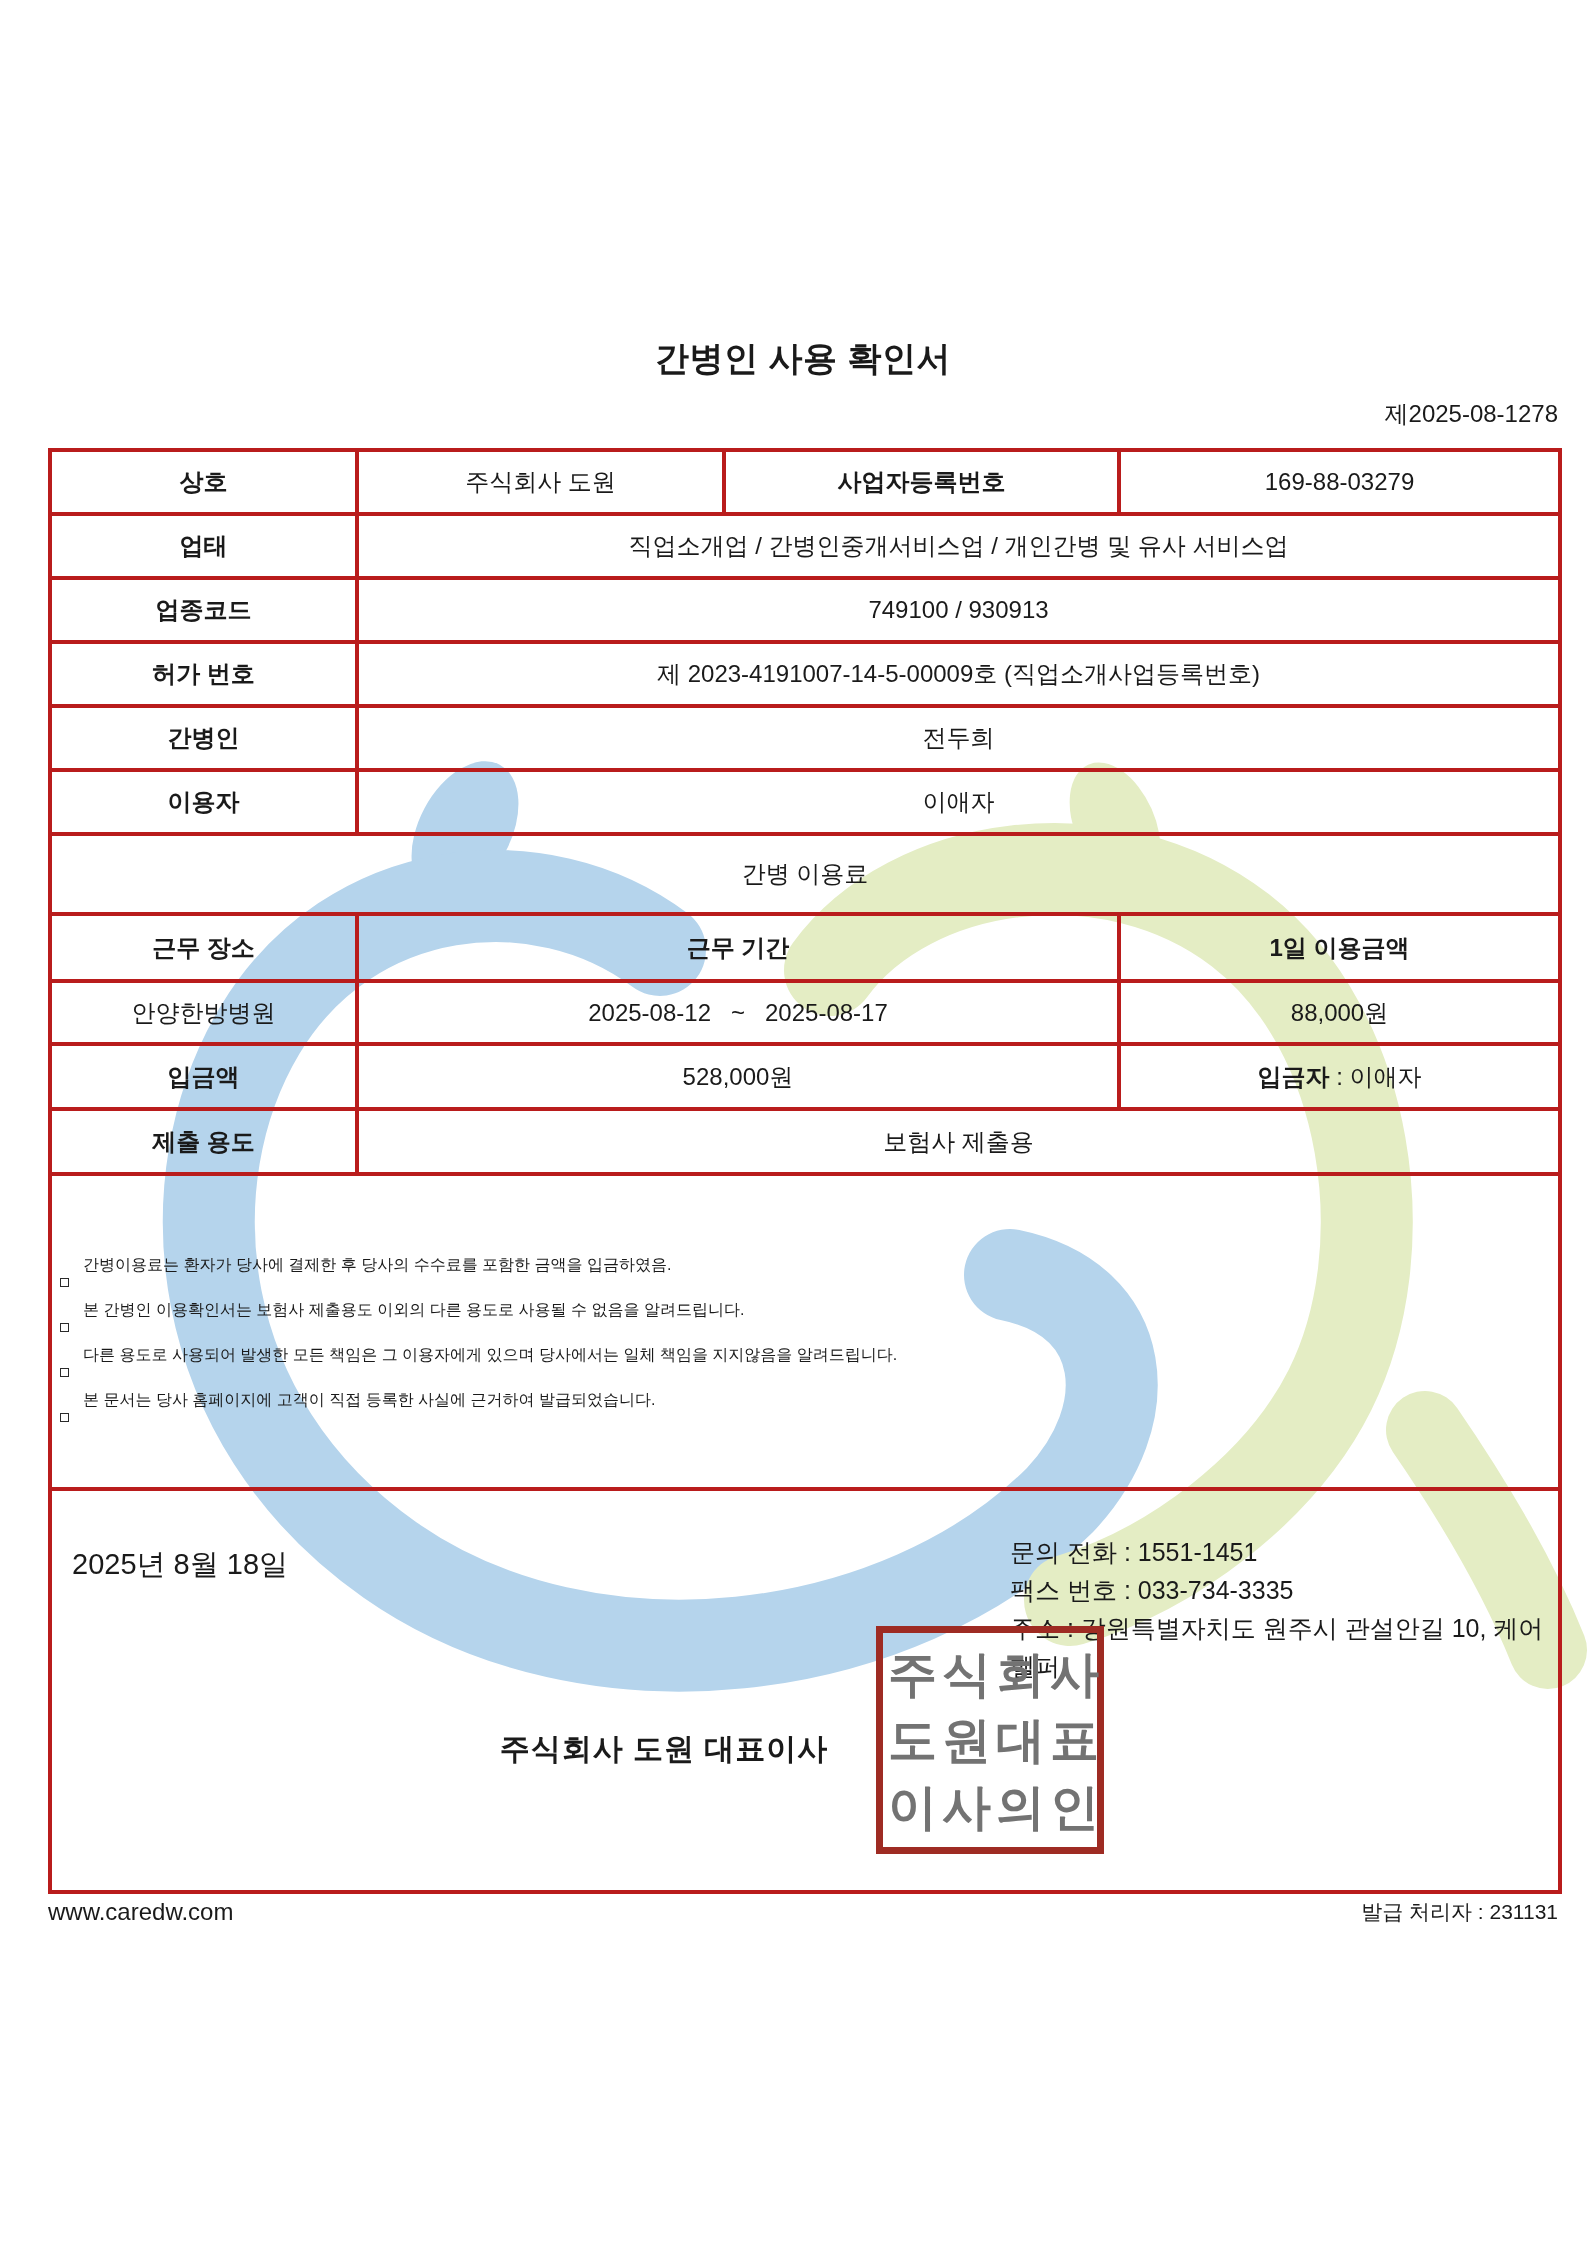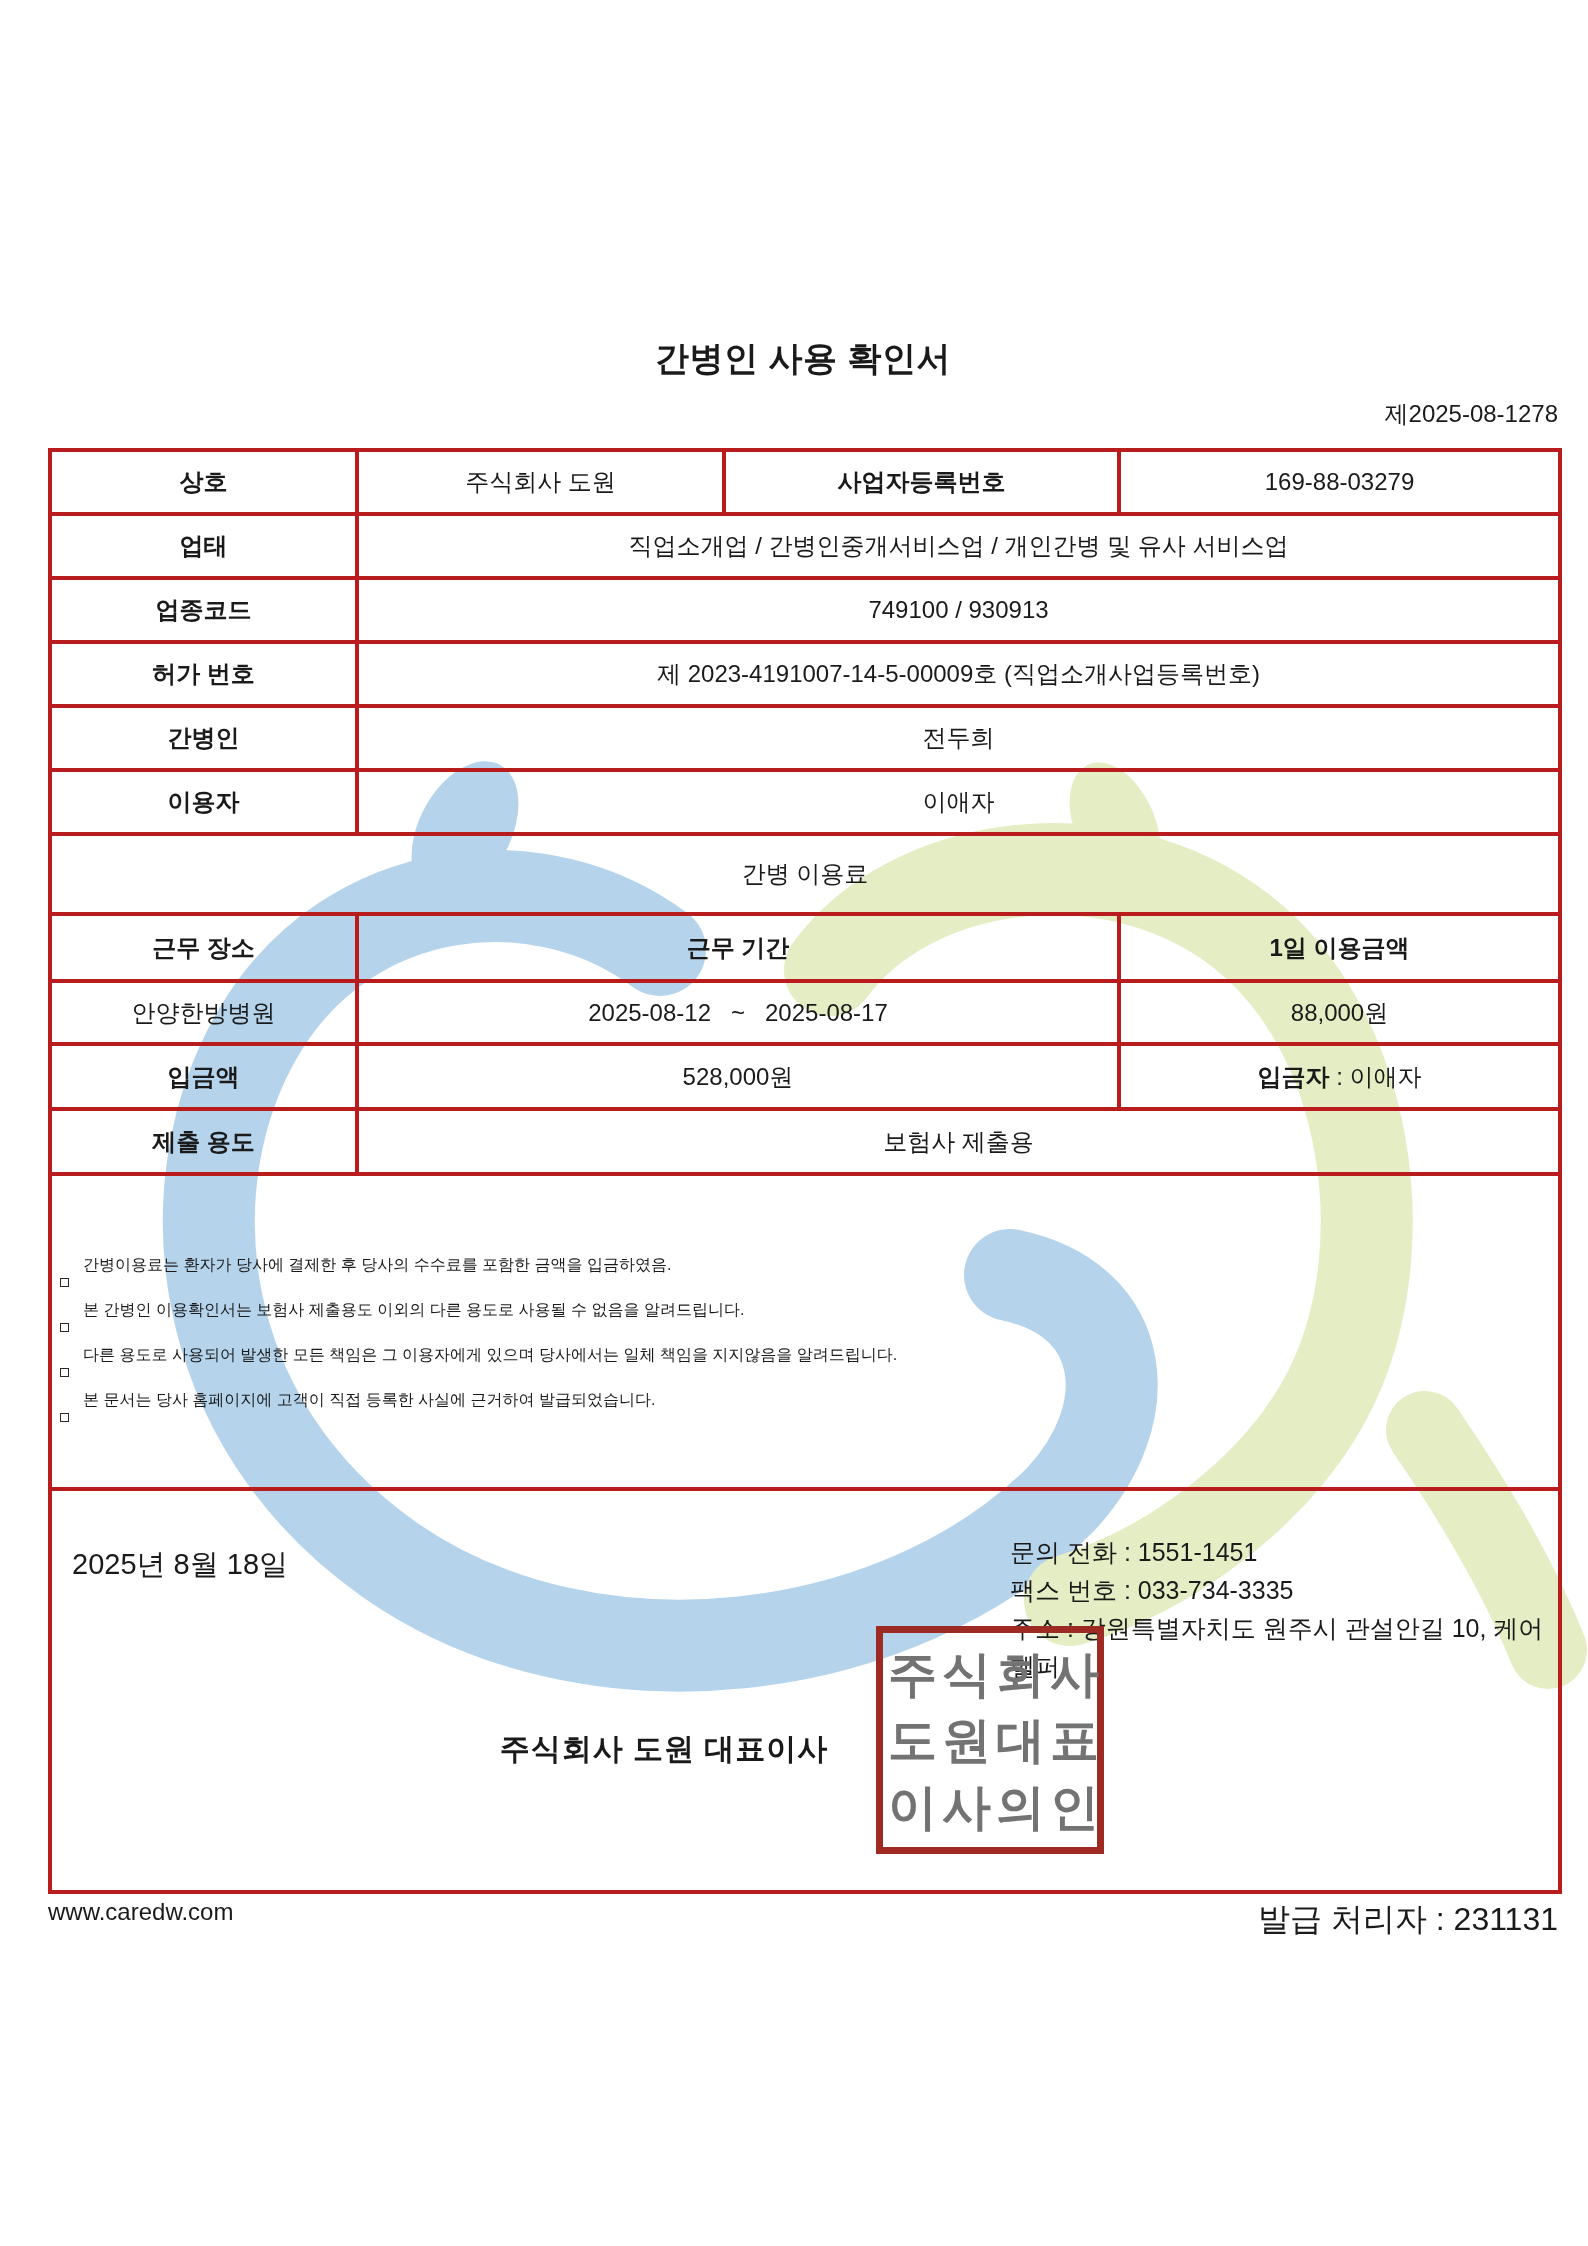--- a/index.html
+++ b/index.html
@@ -60,21 +60,21 @@
   .stamp {
     position:absolute; left:824px; top:135px; width:228px; height:228px;
     border:7px solid #9e2b23; display:flex; flex-direction:column; justify-content:space-evenly;
     color:#737373; text-align:center; font-weight:bold; font-size:49px; line-height:60px;
     letter-spacing:5px; padding:4px 0; filter:blur(0.4px);
   }
   .stamp div { white-space:nowrap; text-indent:5px; }
 
   
   .footer-left  { position:absolute; left:48px;  top:1898px; font-size:24px; }
-  .footer-right { position:absolute; left:48px; top:1898px; width:1510px; text-align:right; font-size:32px; }
+  .footer-right { position:absolute; left:48px; top:1898px; width:1510px; text-align:right; font-size:21px; }
 </style>
 </head>
 <body>
 
 <div class="page">
 
   <svg class="watermark" viewBox="0 0 1438 1060" xmlns="http://www.w3.org/2000/svg">
     <ellipse cx="315" cy="140" rx="46" ry="74" transform="rotate(28 315 140)" fill="#b5d4ec"></ellipse>
     <ellipse cx="965" cy="135" rx="40" ry="66" transform="rotate(-24 965 135)" fill="#e4edc4"></ellipse>
     <path d="M 510 260 C 390 170, 200 190, 110 340 C 20 490, 40 730, 240 870 C 440 1010, 750 970, 910 810 C 990 725, 980 610, 860 585" fill="none" stroke-width="92" stroke-linecap="round" stroke="#b5d4ec"></path>

